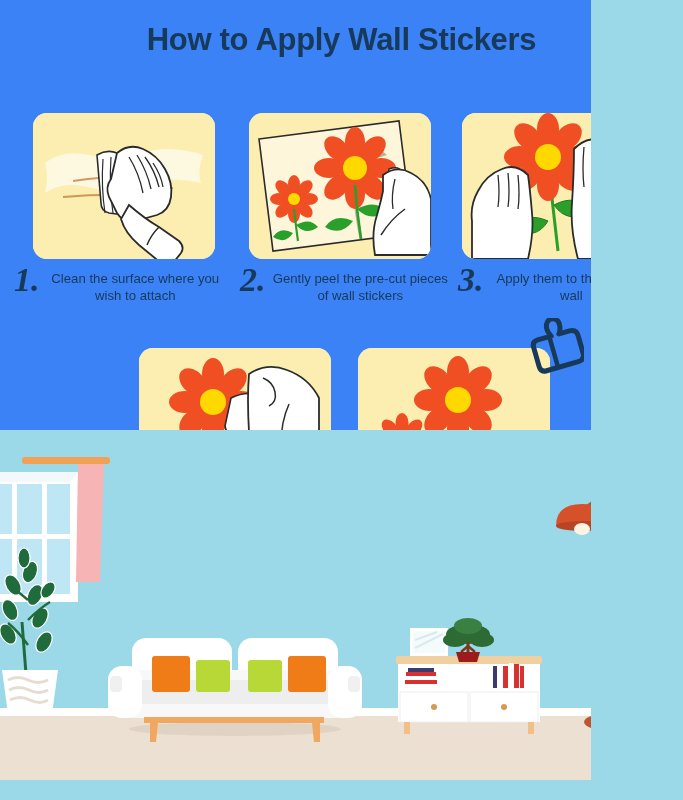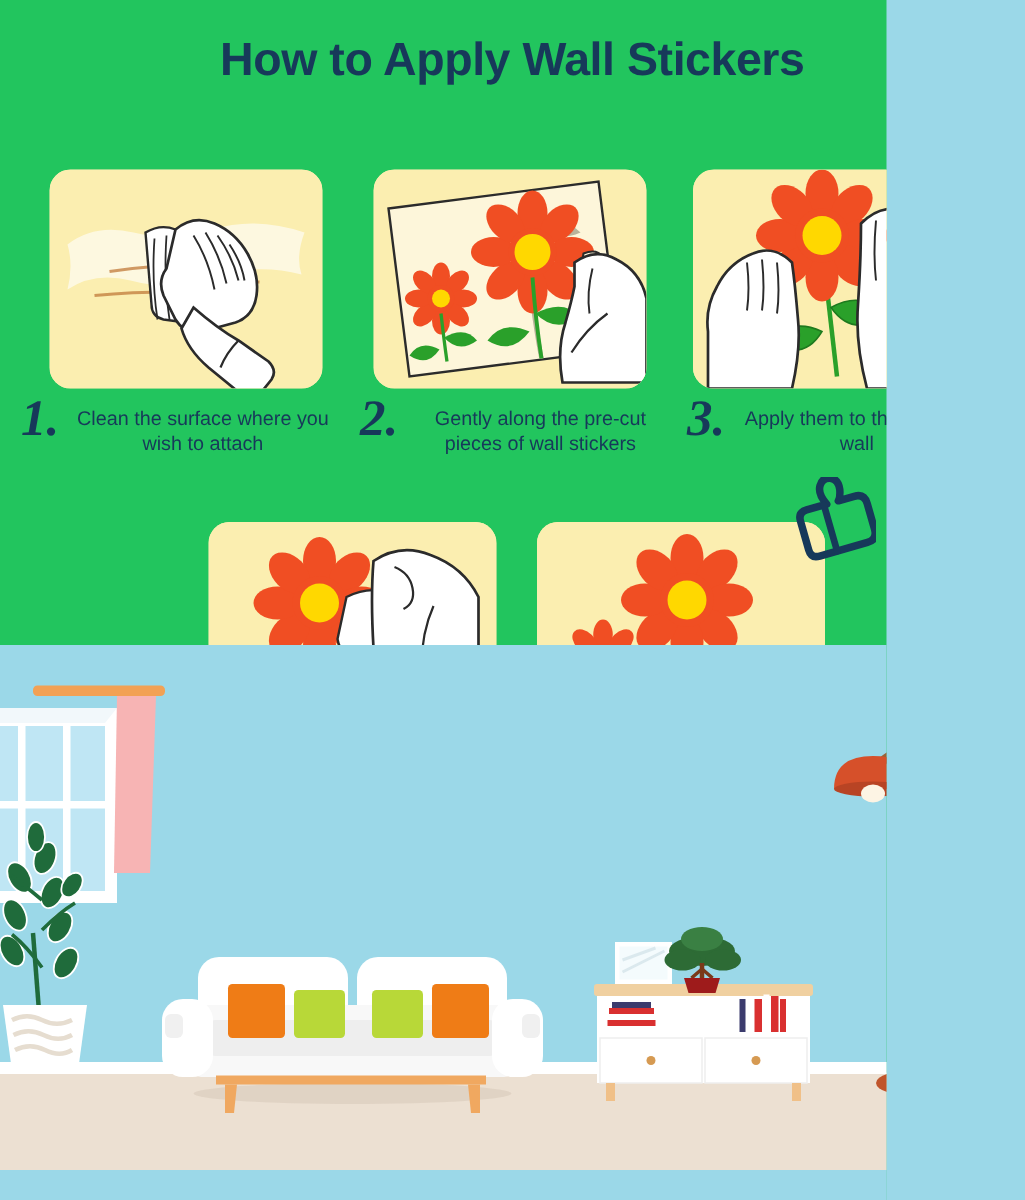--- a/index.html
+++ b/index.html
@@ -11,21 +11,21 @@
     height: 800px;
     background: #9bd8e8;
     font-family: "Liberation Sans", sans-serif;
     overflow: hidden;
     position: relative;
   }
   #root {
     position: relative;
     width: 591px;
     height: 800px;
-    background: #22c55e;
+    background: #3b82f6;
     overflow: hidden;
   }
 
   
   .title {
     position: absolute;
     left: 0;
     top: 22px;
     width: 683px;
     text-align: center;
@@ -307,21 +307,21 @@
     </svg>
   </div>
 
   <div class="caption" style="left:14px; top:264px; width:212px;">
     <span class="step-num">1.</span>
     <span class="step-text">Clean the surface where you wish to attach</span>
   </div>
 
   <div class="caption" style="left:240px; top:264px; width:210px;">
     <span class="step-num">2.</span>
-    <span class="step-text">Gently along the pre-cut pieces of wall stickers</span>
+    <span class="step-text">Gently peel the pre-cut pieces of wall stickers</span>
   </div>
 
   <div class="caption" style="left:458px; top:264px; width:196px;">
     <span class="step-num">3.</span>
     <span class="step-text">Apply them to the desired wall</span>
   </div>
 
   <div class="caption" style="left:104px; top:501px; width:234px;">
     <span class="step-num">4.</span>
     <span class="step-text">Press firmly along the border and remove air bubbles</span>

